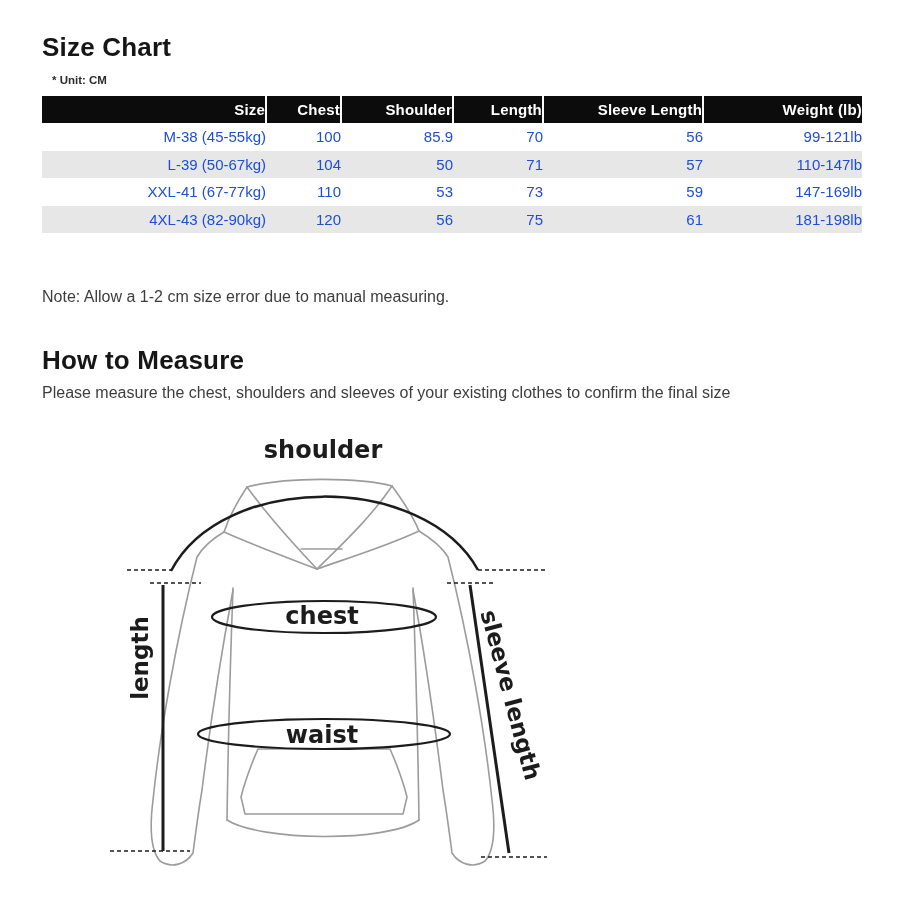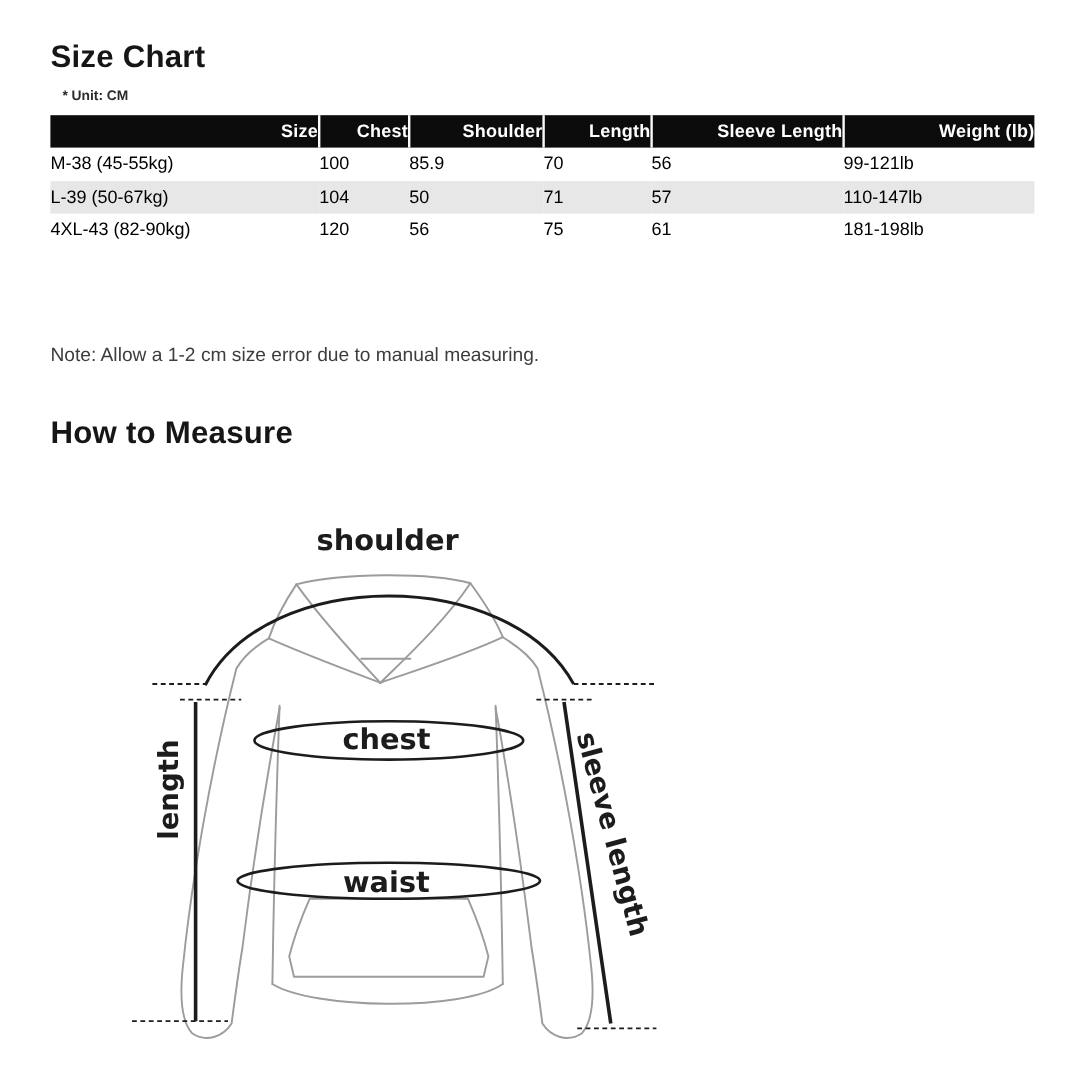--- a/index.html
+++ b/index.html
@@ -14,22 +14,22 @@
 
   .unit-note { position:absolute; left:52px; top:74px; font-size:11.5px;
                font-weight:bold; color:#2b2b2b; }
 
   .size-table { position:absolute; left:42px; top:96px; width:820px;
                 border-collapse:collapse; table-layout:fixed; }
   .size-table thead th { background:#0c0c0c; color:#ffffff; font-size:15px;
         font-weight:600; height:27px; text-align:right; padding:0;
         letter-spacing:0.2px; }
   .size-table thead th + th { border-left:2px solid #fafafa; }
-  .size-table tbody td { height:27.5px; text-align:left; font-size:15px;
-        color:#000000; padding:0;margin-top:18px; }
+  .size-table tbody td { height:27.5px; text-align:right; font-size:15px;
+        color:#1d4ed8; padding:0;margin-top:18px; }
   .size-table tbody tr:nth-child(even) { background:#e7e7e7; }
 
   .note-text { position:absolute; left:42px; top:288px; font-size:16px;
                color:#3d3d3d; }
   .measure-desc { position:absolute; left:42px; top:384px; font-size:16px;
                   color:#3d3d3d; }
 
   .diagram { position:absolute; left:0; top:420px; width:900px; height:480px; }
   .diagram text { font-family:"DejaVu Sans","Liberation Sans",sans-serif;
                   font-weight:bold; fill:#1c1c1c; }
@@ -75,34 +75,43 @@
       </tr>
       <tr>
         <td>L-39 (50-67kg)</td>
         <td>104</td>
         <td>50</td>
         <td>71</td>
         <td>57</td>
         <td>110-147lb</td>
       </tr>
       <tr>
+        <td>XXL-41 (67-77kg)</td>
+        <td>110</td>
+        <td>53</td>
+        <td>73</td>
+        <td>59</td>
+        <td>147-169lb</td>
+      </tr>
+      <tr>
         <td>4XL-43 (82-90kg)</td>
         <td>120</td>
         <td>56</td>
         <td>75</td>
         <td>61</td>
         <td>181-198lb</td>
       </tr>
     </tbody>
   </table>
 
   <div class="note-text">Note: Allow a 1-2 cm size error due to manual measuring.</div>
 
   <div class="h1" id="how-to-title">How to Measure</div>
 
+  <div class="measure-desc">Please measure the chest, shoulders and sleeves of your existing clothes to confirm the final size</div>
 
   <svg class="diagram" viewBox="0 420 900 480" xmlns="http://www.w3.org/2000/svg">
 
     <g stroke="#9c9c9c" stroke-width="1.6" fill="none" stroke-linecap="round" stroke-linejoin="round">
 
       <path d="M 247,487 C 285,477 358,477 392,486"></path>
       <path d="M 247,487 C 237,502 229,517 224,532"></path>
       <path d="M 392,486 C 403,501 413,516 419,531"></path>
       <path d="M 224,532 C 258,547 296,561 317,569"></path>
       <path d="M 419,531 C 385,547 339,561 317,569"></path>

